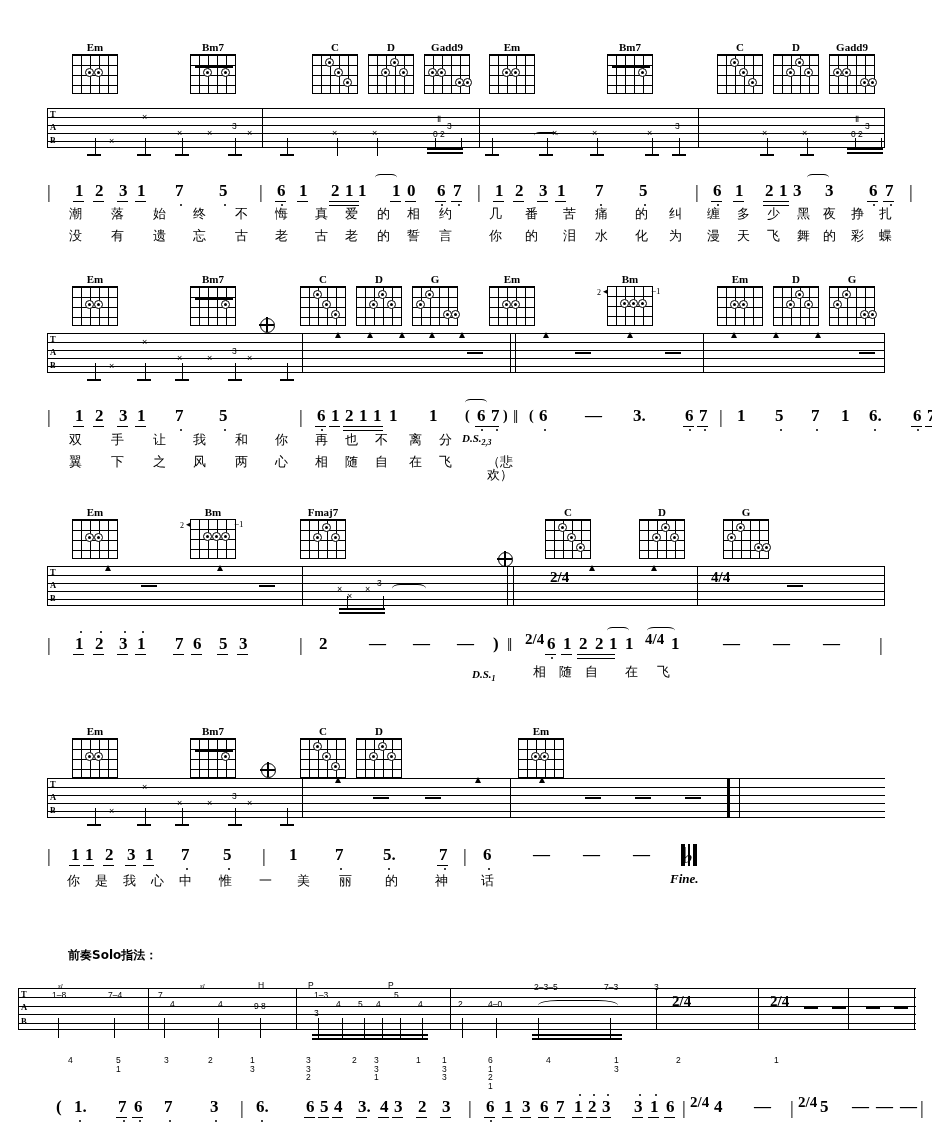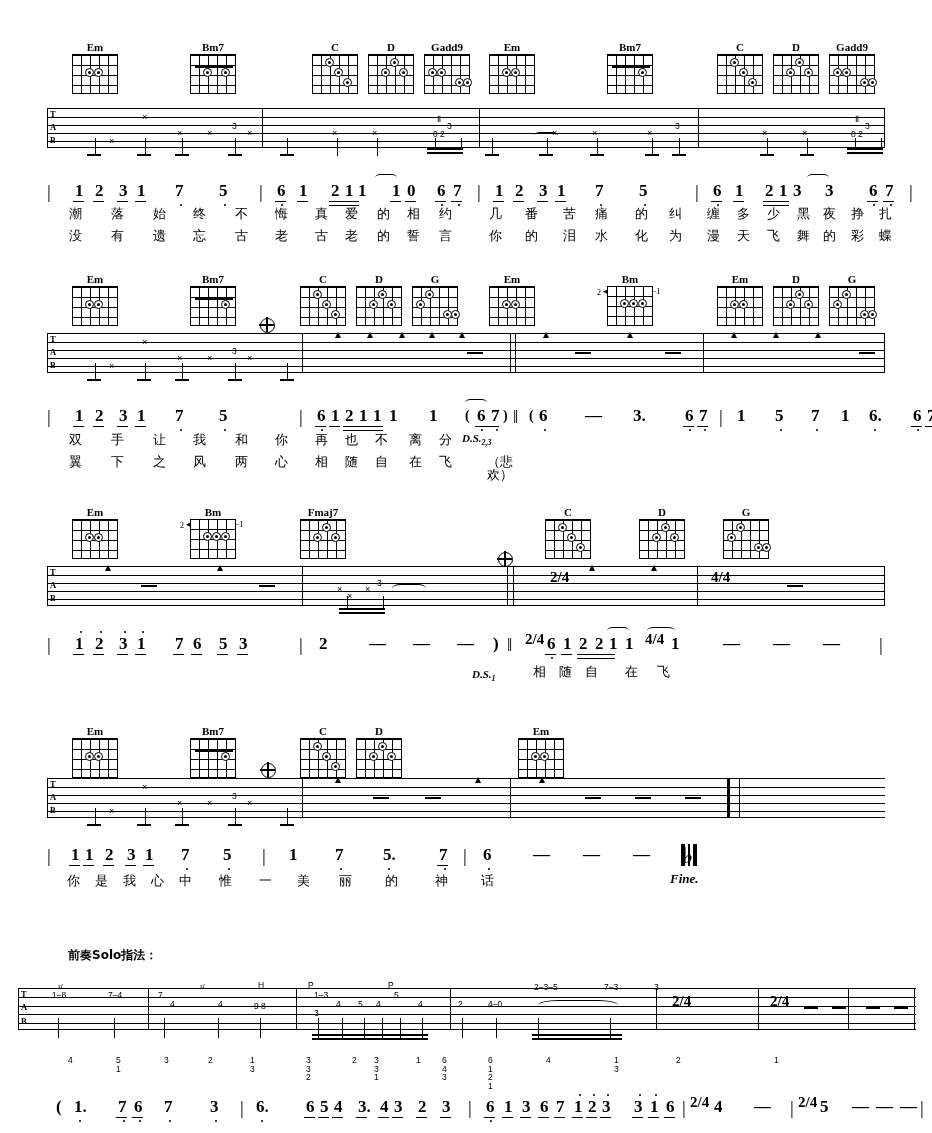--- a/index.html
+++ b/index.html
@@ -1157,21 +1157,21 @@
   <div style="position:absolute;left:18px;top:1056px;">
     <span class="tnum" style="left:50px;">4</span>
     <span class="tnum" style="left:98px;">5 1</span>
     <span class="tnum" style="left:146px;">3</span>
     <span class="tnum" style="left:190px;">2</span>
     <span class="tnum" style="left:232px;">1 3</span>
     <span class="tnum" style="left:288px;">3 3 2</span>
     <span class="tnum" style="left:334px;">2</span>
     <span class="tnum" style="left:356px;">3 3 1</span>
     <span class="tnum" style="left:398px;">1</span>
-    <span class="tnum" style="left:424px;">6 4 3</span>
+    <span class="tnum" style="left:424px;">1 3 3</span>
     <span class="tnum" style="left:470px;">6 1 2 1</span>
     <span class="tnum" style="left:528px;">4</span>
     <span class="tnum" style="left:596px;">1 3</span>
     <span class="tnum" style="left:658px;">2</span>
     <span class="tnum" style="left:756px;">1</span>
   </div>
 
   <div class="numrow" style="left:18px;top:1098px;">
     <span class="num" style="left:38px;">(</span>
     <span class="num" style="left:56px;">1.</span>

